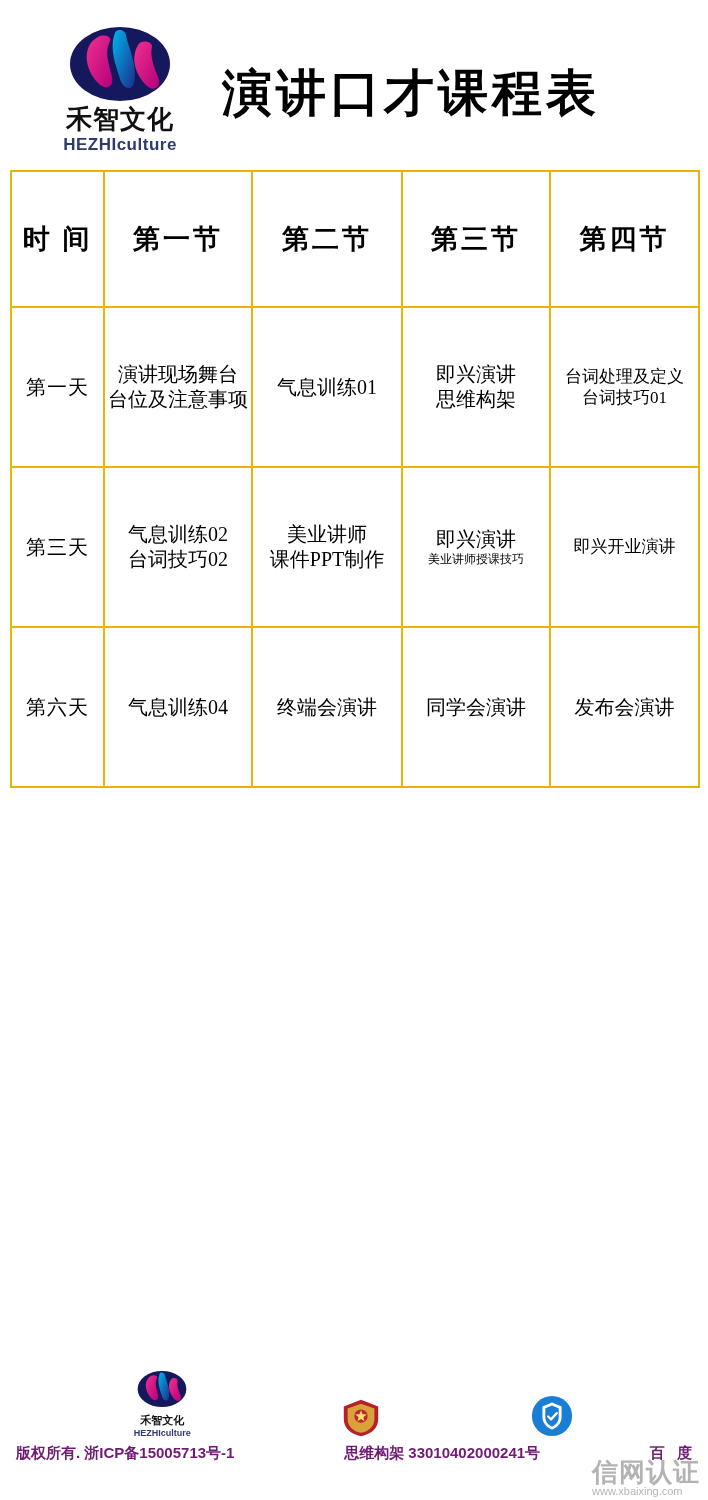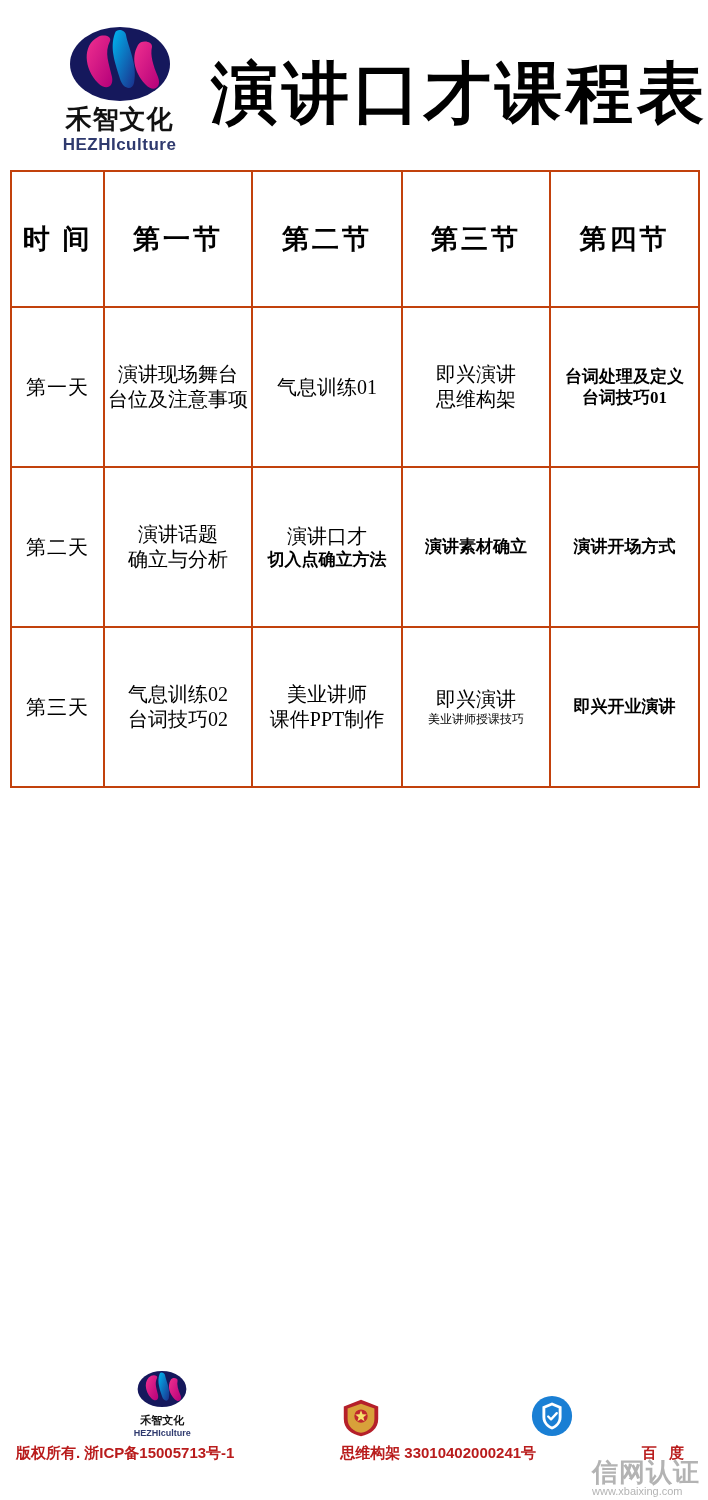--- a/index.html
+++ b/index.html
@@ -50,40 +50,40 @@
     font-family: "Liberation Sans", sans-serif;
     font-weight: bold;
     font-size: 17px;
     letter-spacing: 0.5px;
     color: #2f3a6e;
     margin-top: 2px;
   }
   .doc-title {
     font-family: Liberation Mono, monospace;
     font-weight: bold;
-    font-size: 67px;
+    font-size: 50px;
     letter-spacing: 4px;
-    margin-left: 18px;
+    margin-left: 28px;
     margin-top: 6px;
     color: #000;
     white-space: nowrap;
   }
 
   
   .table-wrap {
     padding: 0 10px;
   }
   table.schedule {
     width: 688px;
     border-collapse: collapse;
     table-layout: fixed;
     background: #fff;
   }
   table.schedule td, table.schedule th {
-    border: 2px solid #c2410c;
+    border: 2px solid #eab308;
     text-align: center;
     vertical-align: middle;
     padding: 2px 3px;
     font-family: "Liberation Serif", serif;
     color: #000;
   }
   table.schedule thead th {
     height: 136px;
     font-size: 27px;
     font-weight: bold;
@@ -100,21 +100,21 @@
     letter-spacing: 1px;
   }
   col.c0 { width: 93px; }
   col.c1 { width: 148px; }
   col.c2 { width: 150px; }
   col.c3 { width: 148px; }
   col.c4 { width: 149px; }
 
   .cell-lines { display: block; }
   .cell-lines span { display: block; white-space: nowrap; }
-  .sm { font-size: 17px; font-weight: bold; }
+  .sm { font-size: 17px; }
   .xs { font-size: 12px; }
 
   
   .footer {
     position: absolute;
     left: 0;
     bottom: 0;
     width: 708px;
     height: 140px;
   }
@@ -147,25 +147,25 @@
     width: 44px; height: 40px;
     display: flex; align-items: center; justify-content: center;
   }
   .blue-shield {
     width: 44px; height: 44px;
   }
   .footer-text {
     display: flex;
     align-items: center;
     justify-content: space-between;
-    padding: 6px 20px 0 16px;
+    padding: 6px 12px 0 16px;
     font-family: "Liberation Sans", sans-serif;
     font-size: 15px;
     font-weight: bold;
-    color: #b91c1c;
+    color: #701a75;
   }
   .footer-text .seg { white-space: nowrap; }
   .baidu { letter-spacing: 4px; }
 
   .watermark {
     position: absolute;
     right: 8px;
     bottom: 2px;
     text-align: left;
     color: #8d8d8d;
@@ -254,45 +254,20 @@
             </span>
           </td>
         <td>
             <span class="cell-lines sm">
               <span>台词处理及定义</span>
               <span>台词技巧01</span>
             </span>
           </td>
       </tr>
 
-      <tr>
-        <td class="daycell">第二天</td>
-        <td>
-            <span class="cell-lines">
-              <span>演讲话题</span>
-              <span>确立与分析</span>
-            </span>
-          </td>
-        <td>
-            <span class="cell-lines">
-              <span>演讲口才</span>
-              <span class="sm">切入点确立方法</span>
-            </span>
-          </td>
-        <td>
-            <span class="cell-lines sm">
-              <span>演讲素材确立</span>
-            </span>
-          </td>
-        <td>
-            <span class="cell-lines sm">
-              <span>演讲开场方式</span>
-            </span>
-          </td>
-      </tr>
 
       <tr>
         <td class="daycell">第三天</td>
         <td>
             <span class="cell-lines">
               <span>气息训练02</span>
               <span>台词技巧02</span>
             </span>
           </td>
         <td>
@@ -309,20 +284,43 @@
           </td>
         <td>
             <span class="cell-lines sm">
               <span>即兴开业演讲</span>
             </span>
           </td>
       </tr>
 
 
 
+      <tr>
+        <td class="daycell">第六天</td>
+        <td>
+            <span class="cell-lines">
+              <span>气息训练04</span>
+            </span>
+          </td>
+        <td>
+            <span class="cell-lines">
+              <span>终端会演讲</span>
+            </span>
+          </td>
+        <td>
+            <span class="cell-lines">
+              <span>同学会演讲</span>
+            </span>
+          </td>
+        <td>
+            <span class="cell-lines">
+              <span>发布会演讲</span>
+            </span>
+          </td>
+      </tr>
 
     </tbody>
   </table>
 </div>
 
 <div class="footer">
   <div class="footer-icons">
 
     <div class="f-icon">
       <div>

